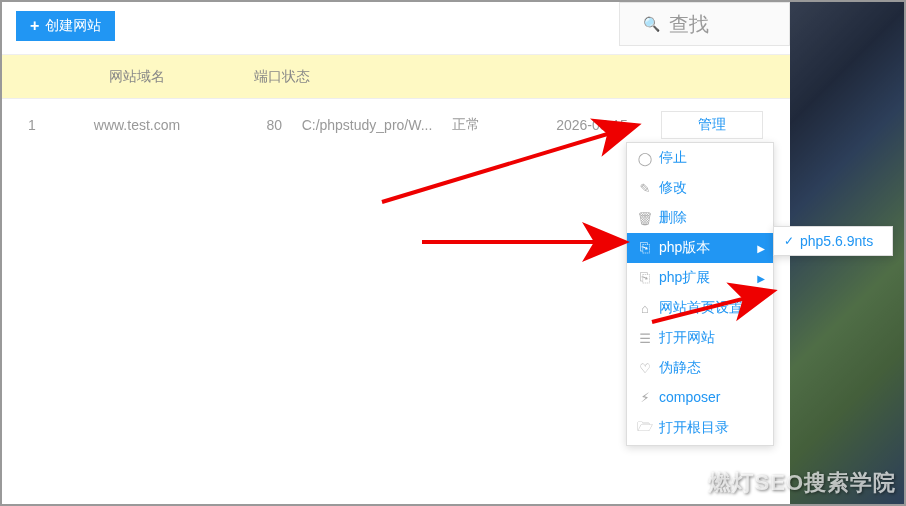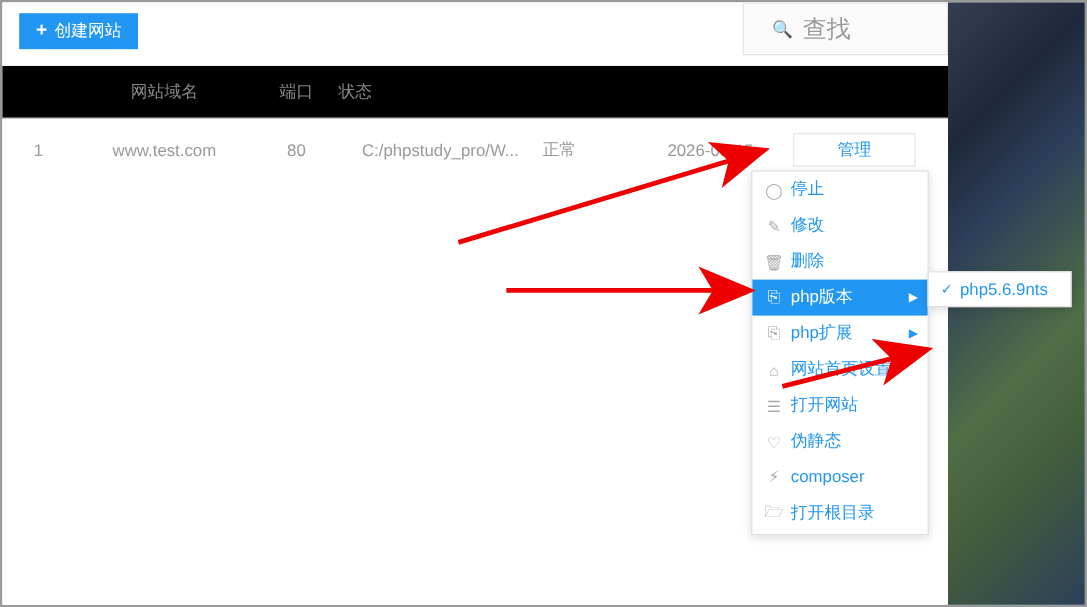--- a/index.html
+++ b/index.html
@@ -7,24 +7,24 @@
 .outer { width: 906px; height: 506px; border: 2px solid #999; position: relative; background: #fff; }
 .bg-right { position: absolute; right: 0; top: 0; width: 116px; height: 502px; background: linear-gradient(135deg, #4a5a7a 0%, #2a3a5a 20%, #3a5a8a 35%, #6aa05a 60%, #5a8a4a 75%, #3a5a8a 100%); filter: saturate(0.8) brightness(0.7); }
 .panel { position: absolute; left: 0; top: 0; width: 788px; height: 502px; background: #fff; }
 .toolbar { height: 48px; display: flex; align-items: center; padding-left: 14px; }
 .btn-create { background: #2196f3; color: #fff; border: none; padding: 6px 14px; font-size: 14px; display: flex; align-items: center; gap: 6px; cursor: pointer; }
 .btn-create .plus { font-size: 16px; font-weight: bold; }
 .search-wrap { position: absolute; right: 0; top: 0; height: 44px; display: flex; align-items: center; border: 1px solid #e5e5e5; background: #fafafa; padding: 0 80px 0 24px; }
 .search-icon { color: #999; font-size: 14px; margin-right: 8px; }
 .search-text { color: #999; font-size: 20px; }
 .divider { border-top: 1px solid #eee; margin-top: 4px; }
-.thead { display: flex; height: 44px; align-items: center; color: #888; font-size: 14px; border-bottom: 1px solid #eee; background: #000000; }
+.thead { display: flex; height: 44px; align-items: center; color: #888; font-size: 14px; border-bottom: 1px solid #eee; background: #fef9c3; }
 .col-idx { width: 60px; text-align: center; }
 .col-domain { width: 150px; text-align: center; }
-.col-port { width: 70px; text-align: center; }
+.col-port { width: 70px; text-align: right; }
 .col-path { width: 170px; text-align: center; }
 .col-status { width: 80px; text-align: left; }
 .col-expire { width: 120px; text-align: center; }
 .col-action { width: 120px; text-align: center; }
 .trow { display: flex; height: 52px; align-items: center; color: #999; font-size: 14px; }
 .btn-manage { border: 1px solid #e5e5e5; background: #fff; color: #2196f3; padding: 4px 36px; font-size: 14px; cursor: pointer; }
 .dropdown { position: absolute; left: 624px; top: 140px; width: 148px; background: #fff; border: 1px solid #ddd; box-shadow: 0 2px 8px rgba(0,0,0,0.15); font-size: 14px; z-index: 10; }
 .dropdown-item { display: flex; align-items: center; padding: 6px 10px; color: #2196f3; cursor: pointer; gap: 6px; position: relative; }
 .dropdown-item.highlight { background: #2196f3; color: #fff; }
 .dropdown-item .icon { color: #aaa; width: 16px; font-size: 13px; display: inline-flex; justify-content: center; }
@@ -127,13 +127,14 @@
         <span>打开根目录</span>
       </div>
     </div>
   <div class="submenu" id="submenu">
       <div class="submenu-item">
         <span class="check">✓</span>
         <span>php5.6.9nts</span>
       </div>
     </div>
 
+  <div class="watermark">燃灯SEO搜索学院</div>
 </div>
 
 </body></html>

